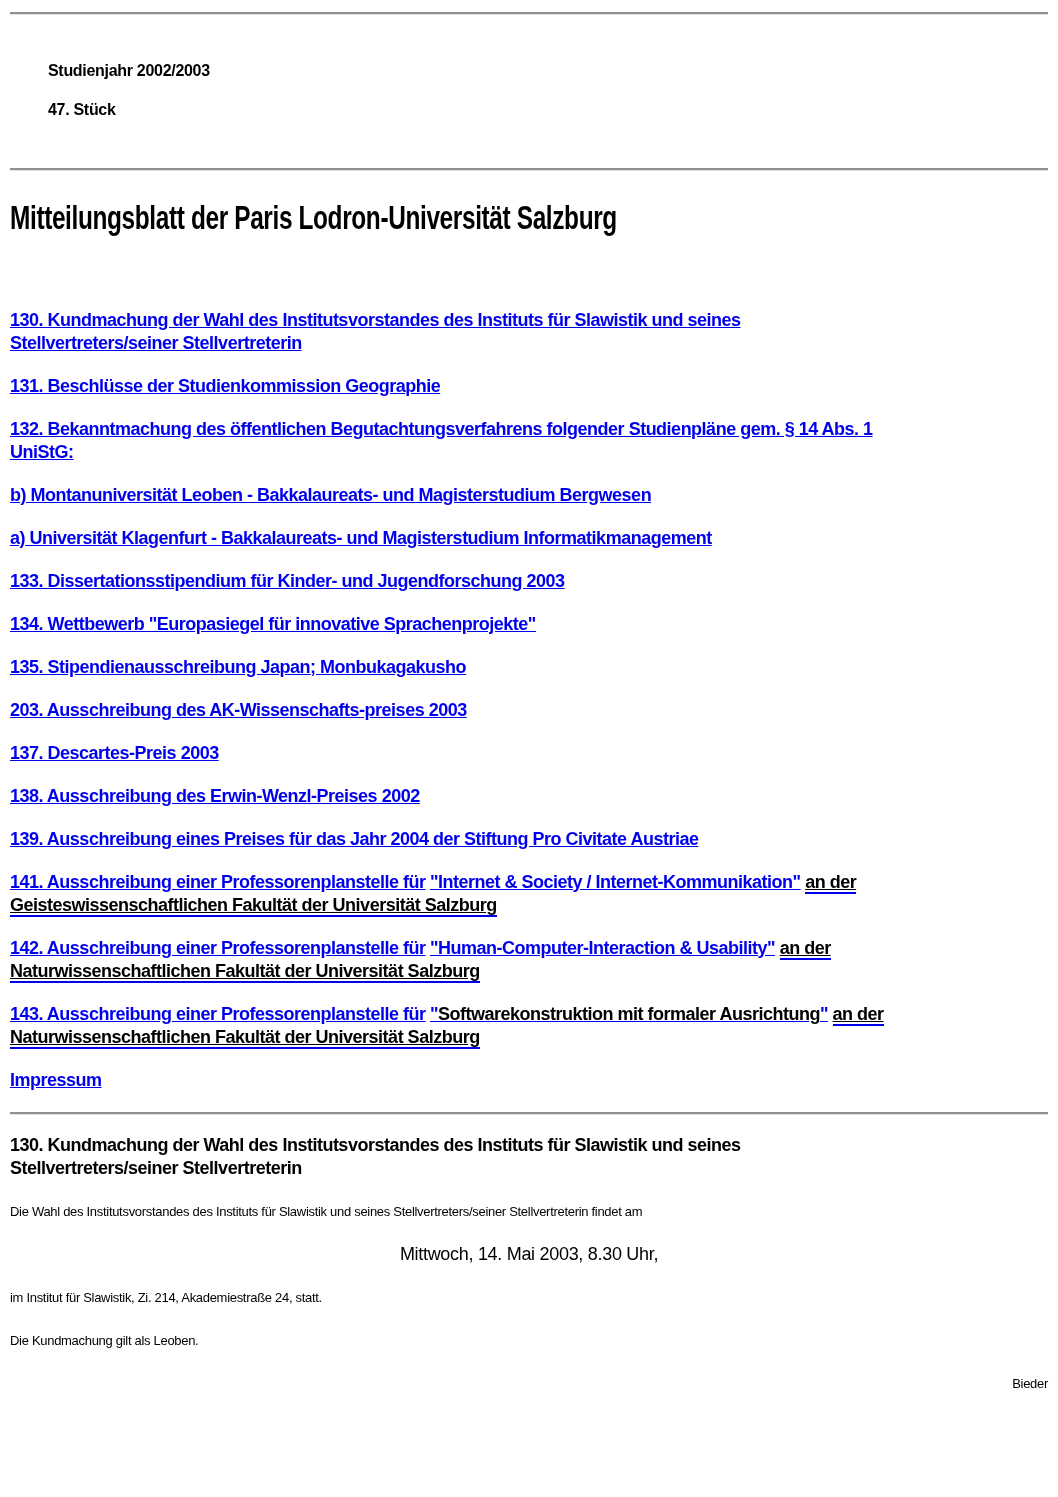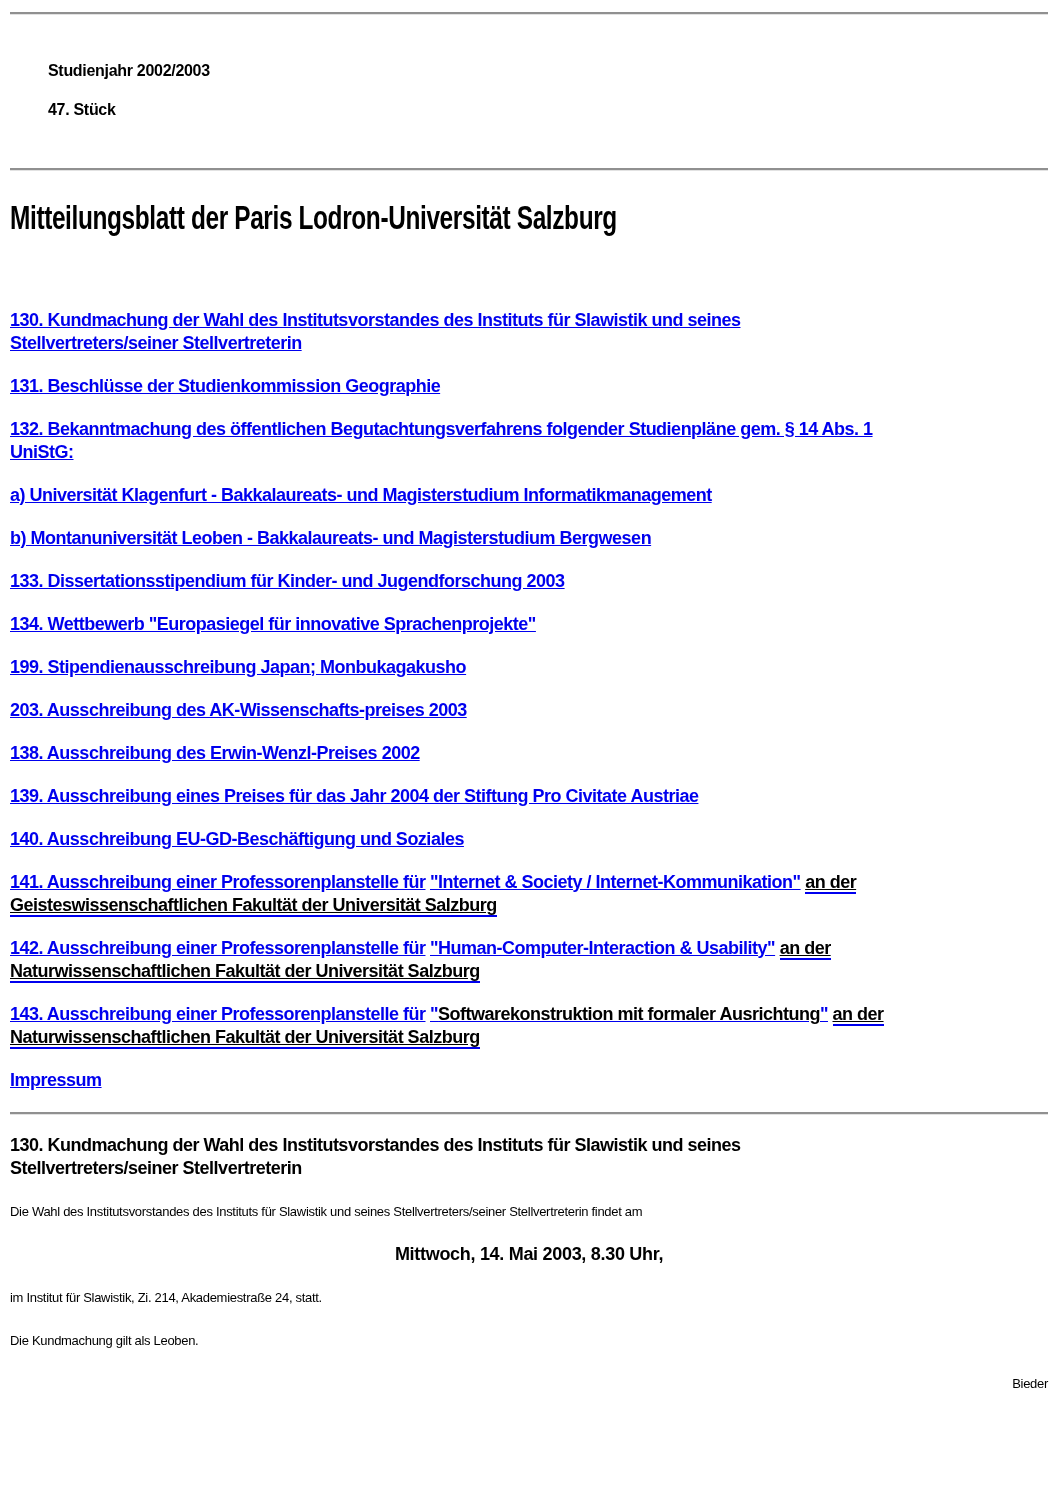--- a/index.html
+++ b/index.html
@@ -82,21 +82,21 @@
     letter-spacing: -0.5px;
     white-space: pre-line;
   }
   .art-text {
     margin: 0 0 20px 0;
     font-size: 13px;
     line-height: 23px;
     letter-spacing: -0.3px;
     white-space: pre-line;
   }
-  .art-text.centered { text-align: center; font-weight: bold; font-size: 18px; }
+  .art-text.centered { text-align: center; font-weight: normal; font-size: 18px; }
   .art-text.right { text-align: right; }
 </style>
 </head>
 <body>
 
 <hr class="rule" id="hr-top">
 
 <header class="masthead">
   <div>Studienjahr 2002/2003</div>
   <div>47. Stück</div>
@@ -105,29 +105,29 @@
 <hr class="rule" id="hr-second">
 
 <h1 class="page-title">Mitteilungsblatt der Paris Lodron-Universität Salzburg</h1>
 
 <nav class="toc">
   <p class="toc-item"><a class="lnk">130. Kundmachung der Wahl des Institutsvorstandes des Instituts für Slawistik und seines
 Stellvertreters/seiner Stellvertreterin</a></p>
   <p class="toc-item"><a class="lnk">131. Beschlüsse der Studienkommission Geographie</a></p>
   <p class="toc-item"><a class="lnk">132. Bekanntmachung des öffentlichen Begutachtungsverfahrens folgender Studienpläne gem. § 14 Abs. 1
 UniStG:</a></p>
+  <p class="toc-item"><a class="lnk">b) Montanuniversität Leoben - Bakkalaureats- und Magisterstudium Bergwesen</a></p>
   <p class="toc-item"><a class="lnk">a) Universität Klagenfurt - Bakkalaureats- und Magisterstudium Informatikmanagement</a></p>
-  <p class="toc-item"><a class="lnk">b) Montanuniversität Leoben - Bakkalaureats- und Magisterstudium Bergwesen</a></p>
   <p class="toc-item"><a class="lnk">133. Dissertationsstipendium für Kinder- und Jugendforschung 2003</a></p>
   <p class="toc-item"><a class="lnk">134. Wettbewerb "Europasiegel für innovative Sprachenprojekte"</a></p>
-  <p class="toc-item"><a class="lnk">199. Stipendienausschreibung Japan; Monbukagakusho</a></p>
+  <p class="toc-item"><a class="lnk">135. Stipendienausschreibung Japan; Monbukagakusho</a></p>
   <p class="toc-item"><a class="lnk">203. Ausschreibung des AK-Wissenschafts-preises 2003</a></p>
+  <p class="toc-item"><a class="lnk">137. Descartes-Preis 2003</a></p>
   <p class="toc-item"><a class="lnk">138. Ausschreibung des Erwin-Wenzl-Preises 2002</a></p>
   <p class="toc-item"><a class="lnk">139. Ausschreibung eines Preises für das Jahr 2004 der Stiftung Pro Civitate Austriae</a></p>
-  <p class="toc-item"><a class="lnk">140. Ausschreibung EU-GD-Beschäftigung und Soziales</a></p>
   <p class="toc-item"><a class="lnk">141. Ausschreibung einer Professorenplanstelle für</a> <a class="lnk">"Internet &amp; Society / Internet-Kommunikation"</a> <span class="sfx">an der
 Geisteswissenschaftlichen Fakultät der Universität Salzburg</span></p>
   <p class="toc-item"><a class="lnk">142. Ausschreibung einer Professorenplanstelle für</a> <a class="lnk">"Human-Computer-Interaction &amp; Usability"</a> <span class="sfx">an der
 Naturwissenschaftlichen Fakultät der Universität Salzburg</span></p>
   <p class="toc-item"><a class="lnk">143. Ausschreibung einer Professorenplanstelle für</a> <a class="lnk">"</a><span class="blk">Softwarekonstruktion mit formaler Ausrichtung</span><a class="lnk">"</a> <span class="sfx">an der
 Naturwissenschaftlichen Fakultät der Universität Salzburg</span></p>
   <p class="toc-item"><a class="lnk">Impressum</a></p>
 </nav>
 
 <hr class="rule" id="hr-third">

